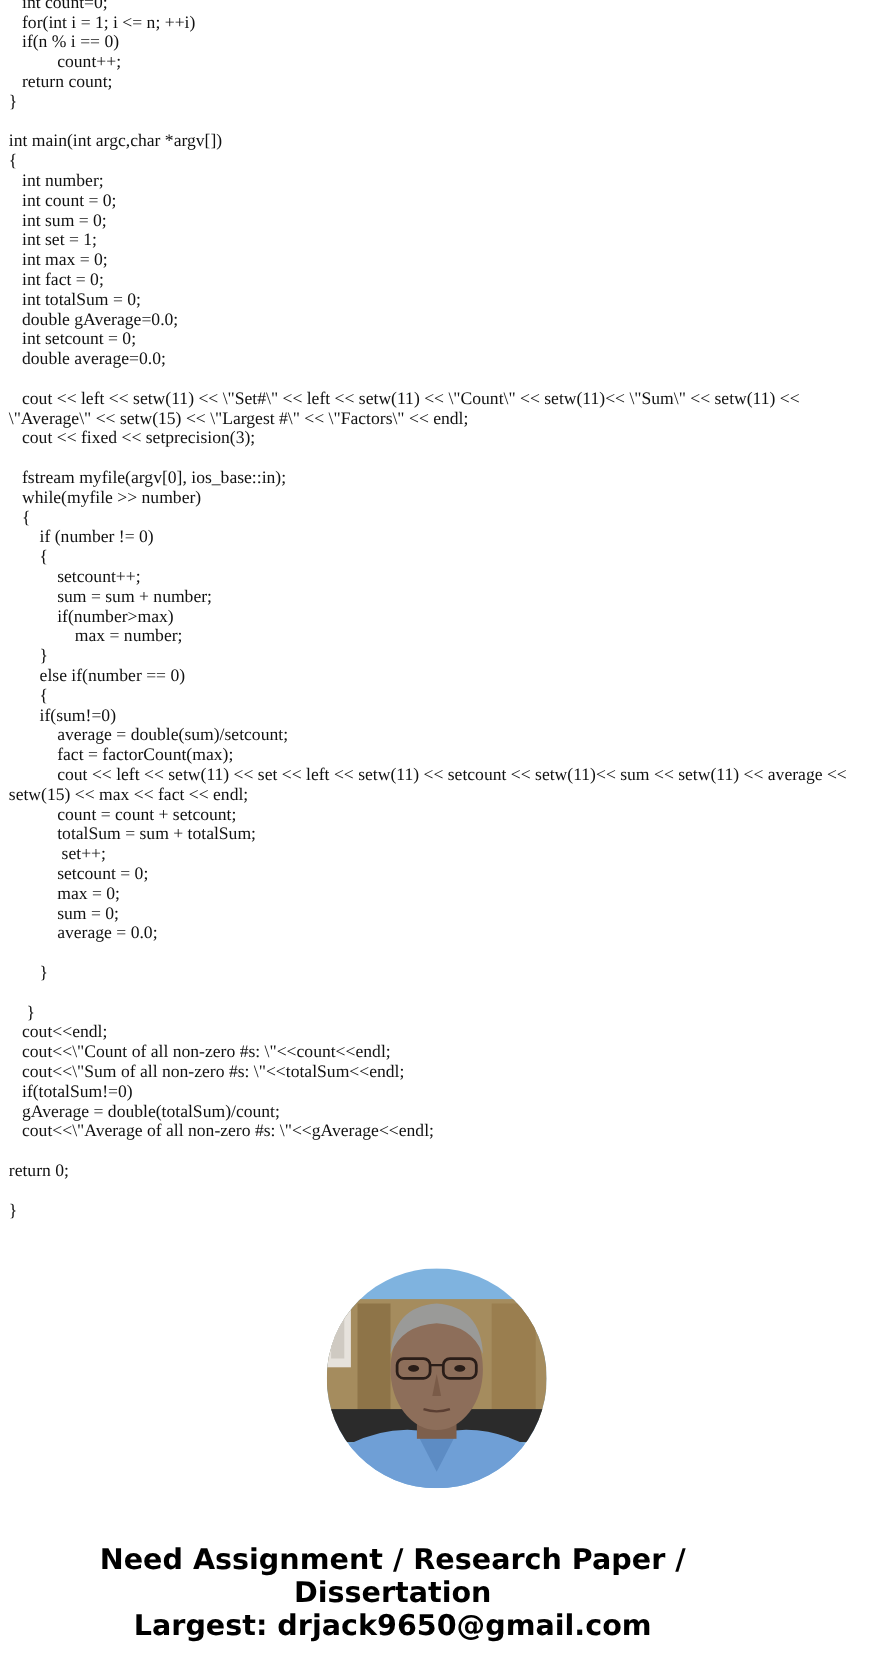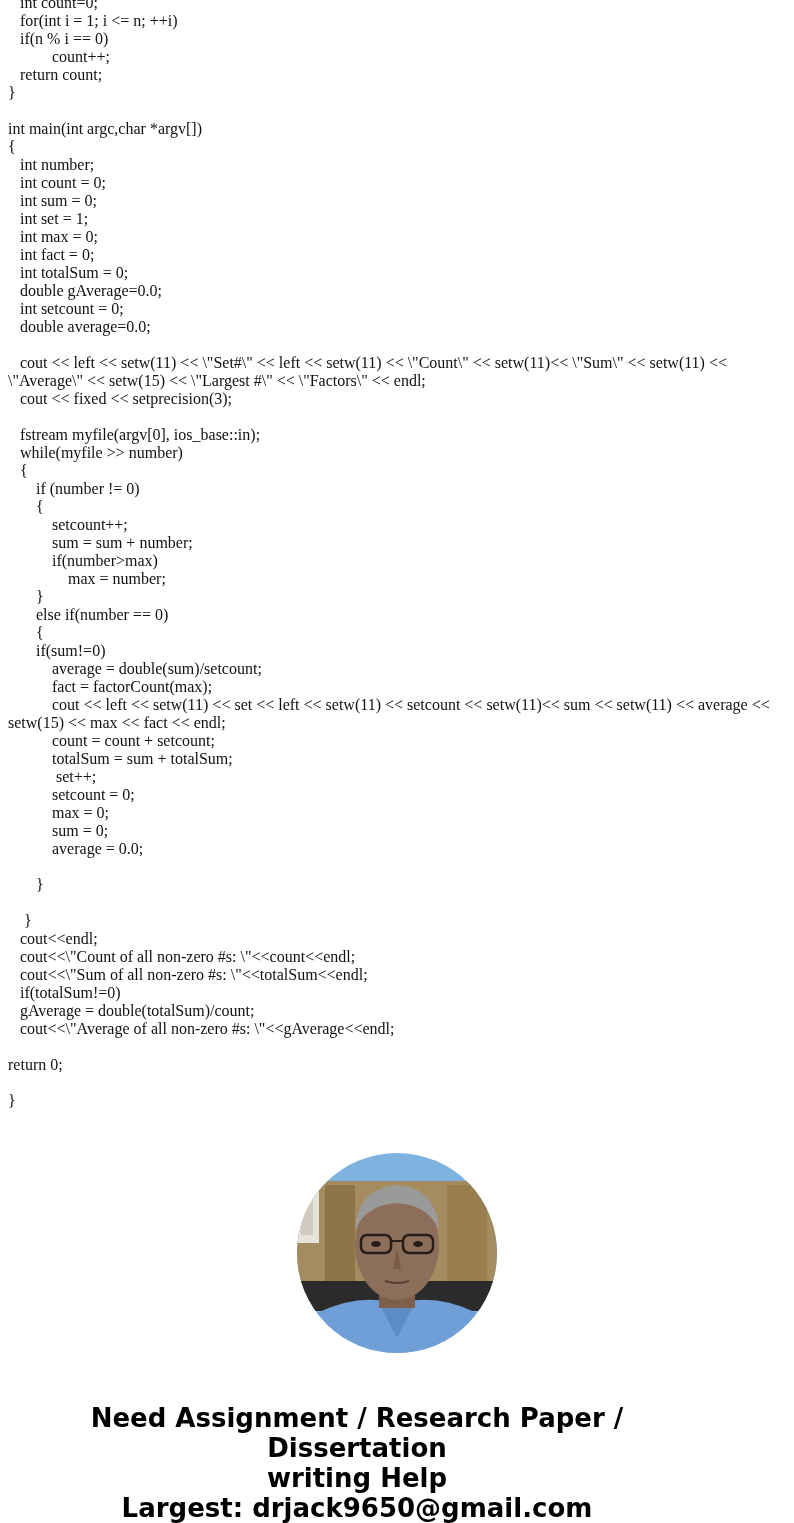--- a/index.html
+++ b/index.html
@@ -90,15 +90,14 @@
     <ellipse cx="79" cy="91" rx="5" ry="3" fill="#2a1d18"></ellipse>
     <ellipse cx="121" cy="91" rx="5" ry="3" fill="#2a1d18"></ellipse>
 
     <path d="M100 96 L96 116 L104 116 Z" fill="#7a5b48"></path>
     <path d="M88 128 Q100 132 112 128" stroke="#5a3e32" stroke-width="2" fill="none"></path>
   </svg>
 </div>
 
 <div class="footer">
   <div>Need Assignment / Research Paper / Dissertation</div>
-  <div>writing Help</div>
   <div>Largest: drjack9650@gmail.com</div>
 </div>
 
 </body></html>

